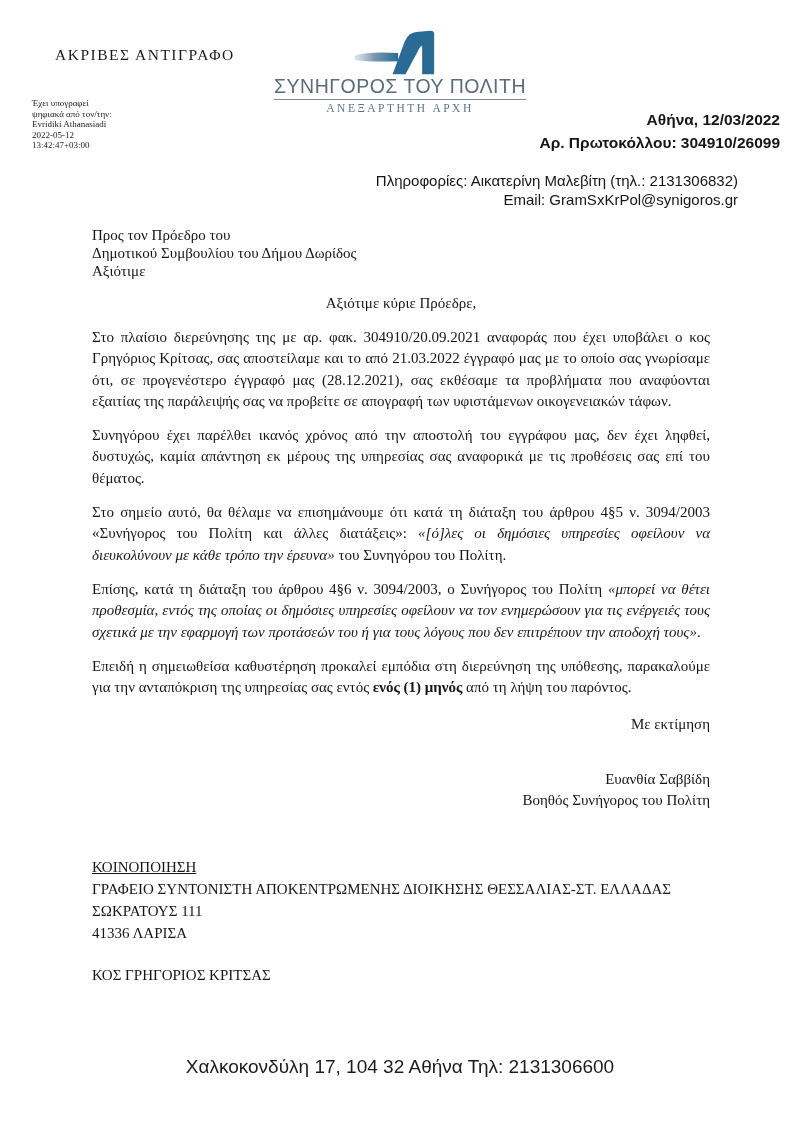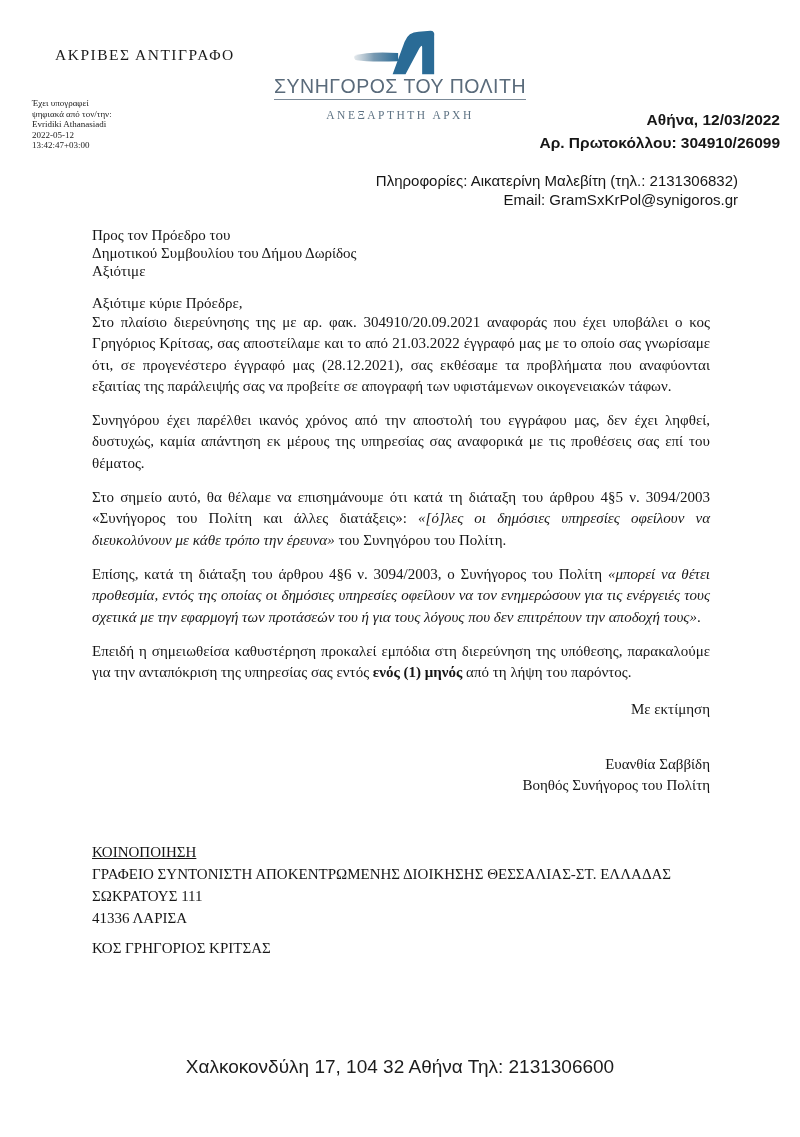--- a/index.html
+++ b/index.html
@@ -66,21 +66,21 @@
     border-bottom: 1.5px solid #7b8a98;
     padding-bottom: 2px;
     line-height: 21px;
     white-space: nowrap;
   }
   .logo-subtitle {
     font-family: "Liberation Serif", serif;
     font-size: 11.5px;
     letter-spacing: 2.5px;
     color: #5d7283;
-    margin-top: 9px;
+    margin-top: 2px;
     white-space: nowrap;
   }
 
   
   .date-block {
     position: absolute;
     right: 48px;
     top: 108px;
     text-align: right;
     font-size: 15.5px;
@@ -108,20 +108,22 @@
     width: 618px;
     font-size: 15px;
     font-family: Liberation Serif, serif;
   }
   .recipient {
     line-height: 18px;
     margin-bottom: 14px;
   }
   .salutation {
     line-height: 18px;
+    margin-bottom: 15px;
+    text-align: center;
   }
   .content p.para {
     margin: 0 0 13px 0;
     line-height: 21.3px;
     text-align: justify;
   }
   .it { font-style: italic; }
   .bd { font-weight: bold; }
 
   .closing {
@@ -130,21 +132,21 @@
     line-height: 19px;
   }
   .closing .regards { margin-bottom: 36px; }
   .closing .sig-name { margin-bottom: 2px; }
 
   .cc-block {
     margin-top: 46px;
     line-height: 22px;
   }
   .cc-heading { text-decoration: underline; }
-  .cc-person { margin-top: 8px; }
+  .cc-person { margin-top: 20px; }
 
   .footer {
     position: absolute;
     left: 0;
     top: 1056px;
     width: 800px;
     text-align: center;
     font-size: 19px;
     color: #1c1c1c;
   }

